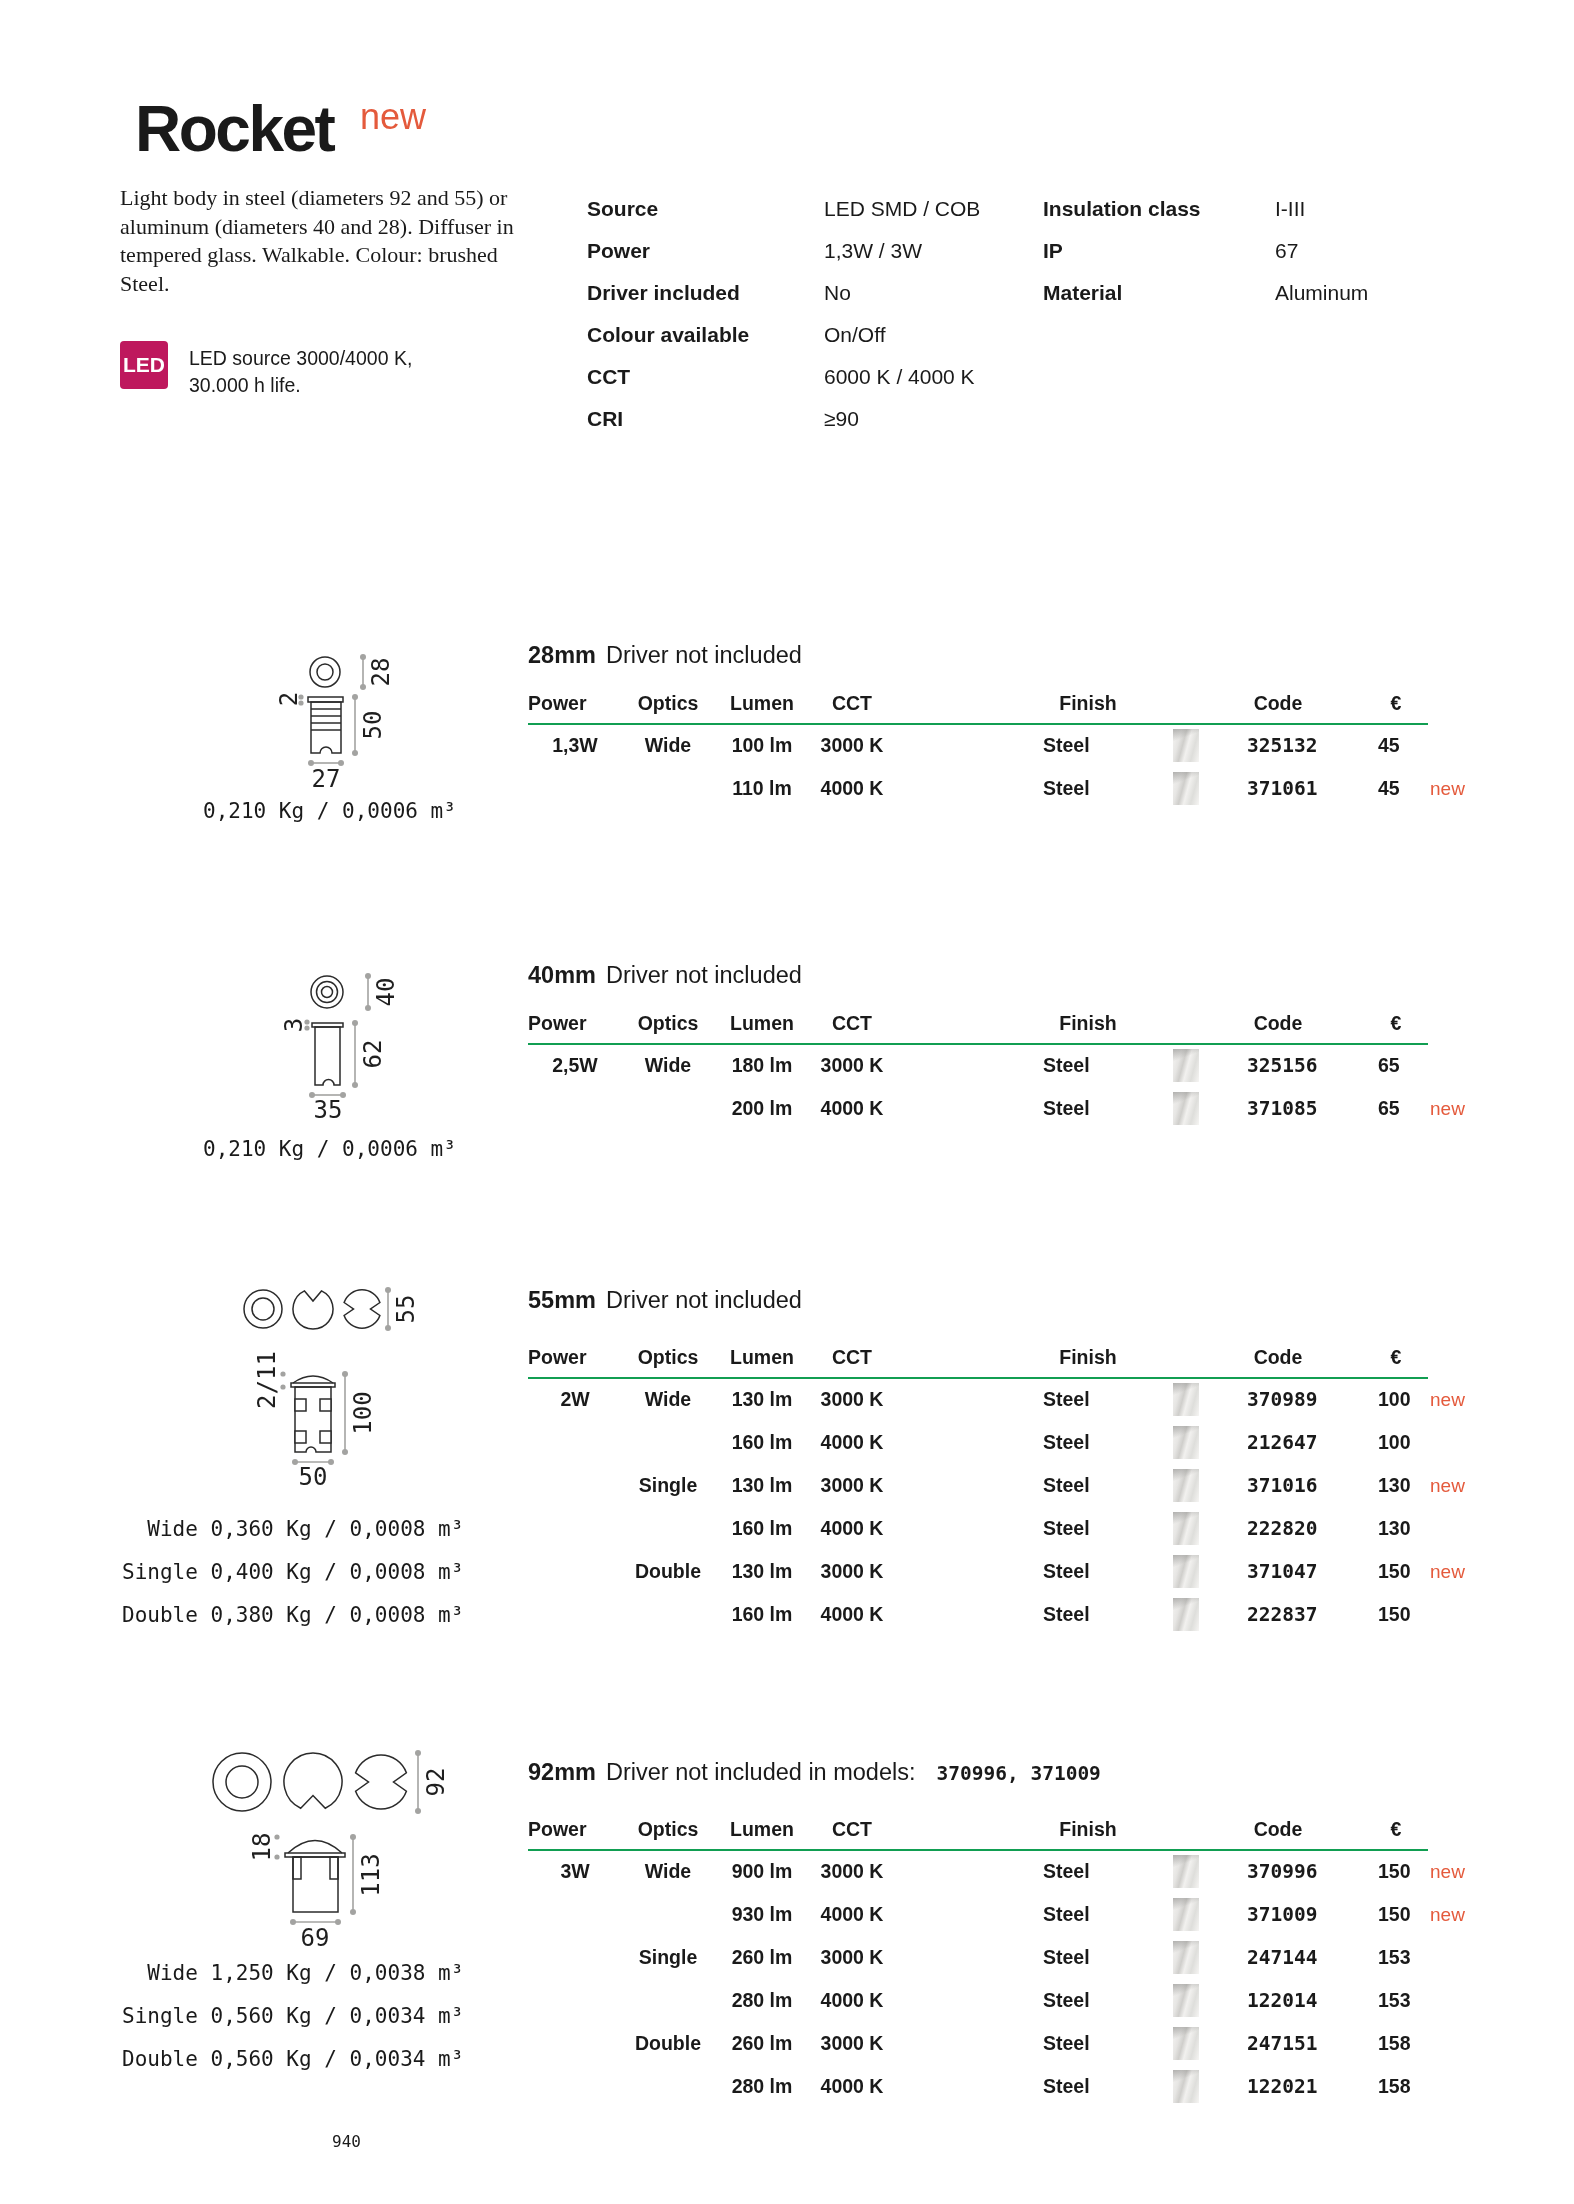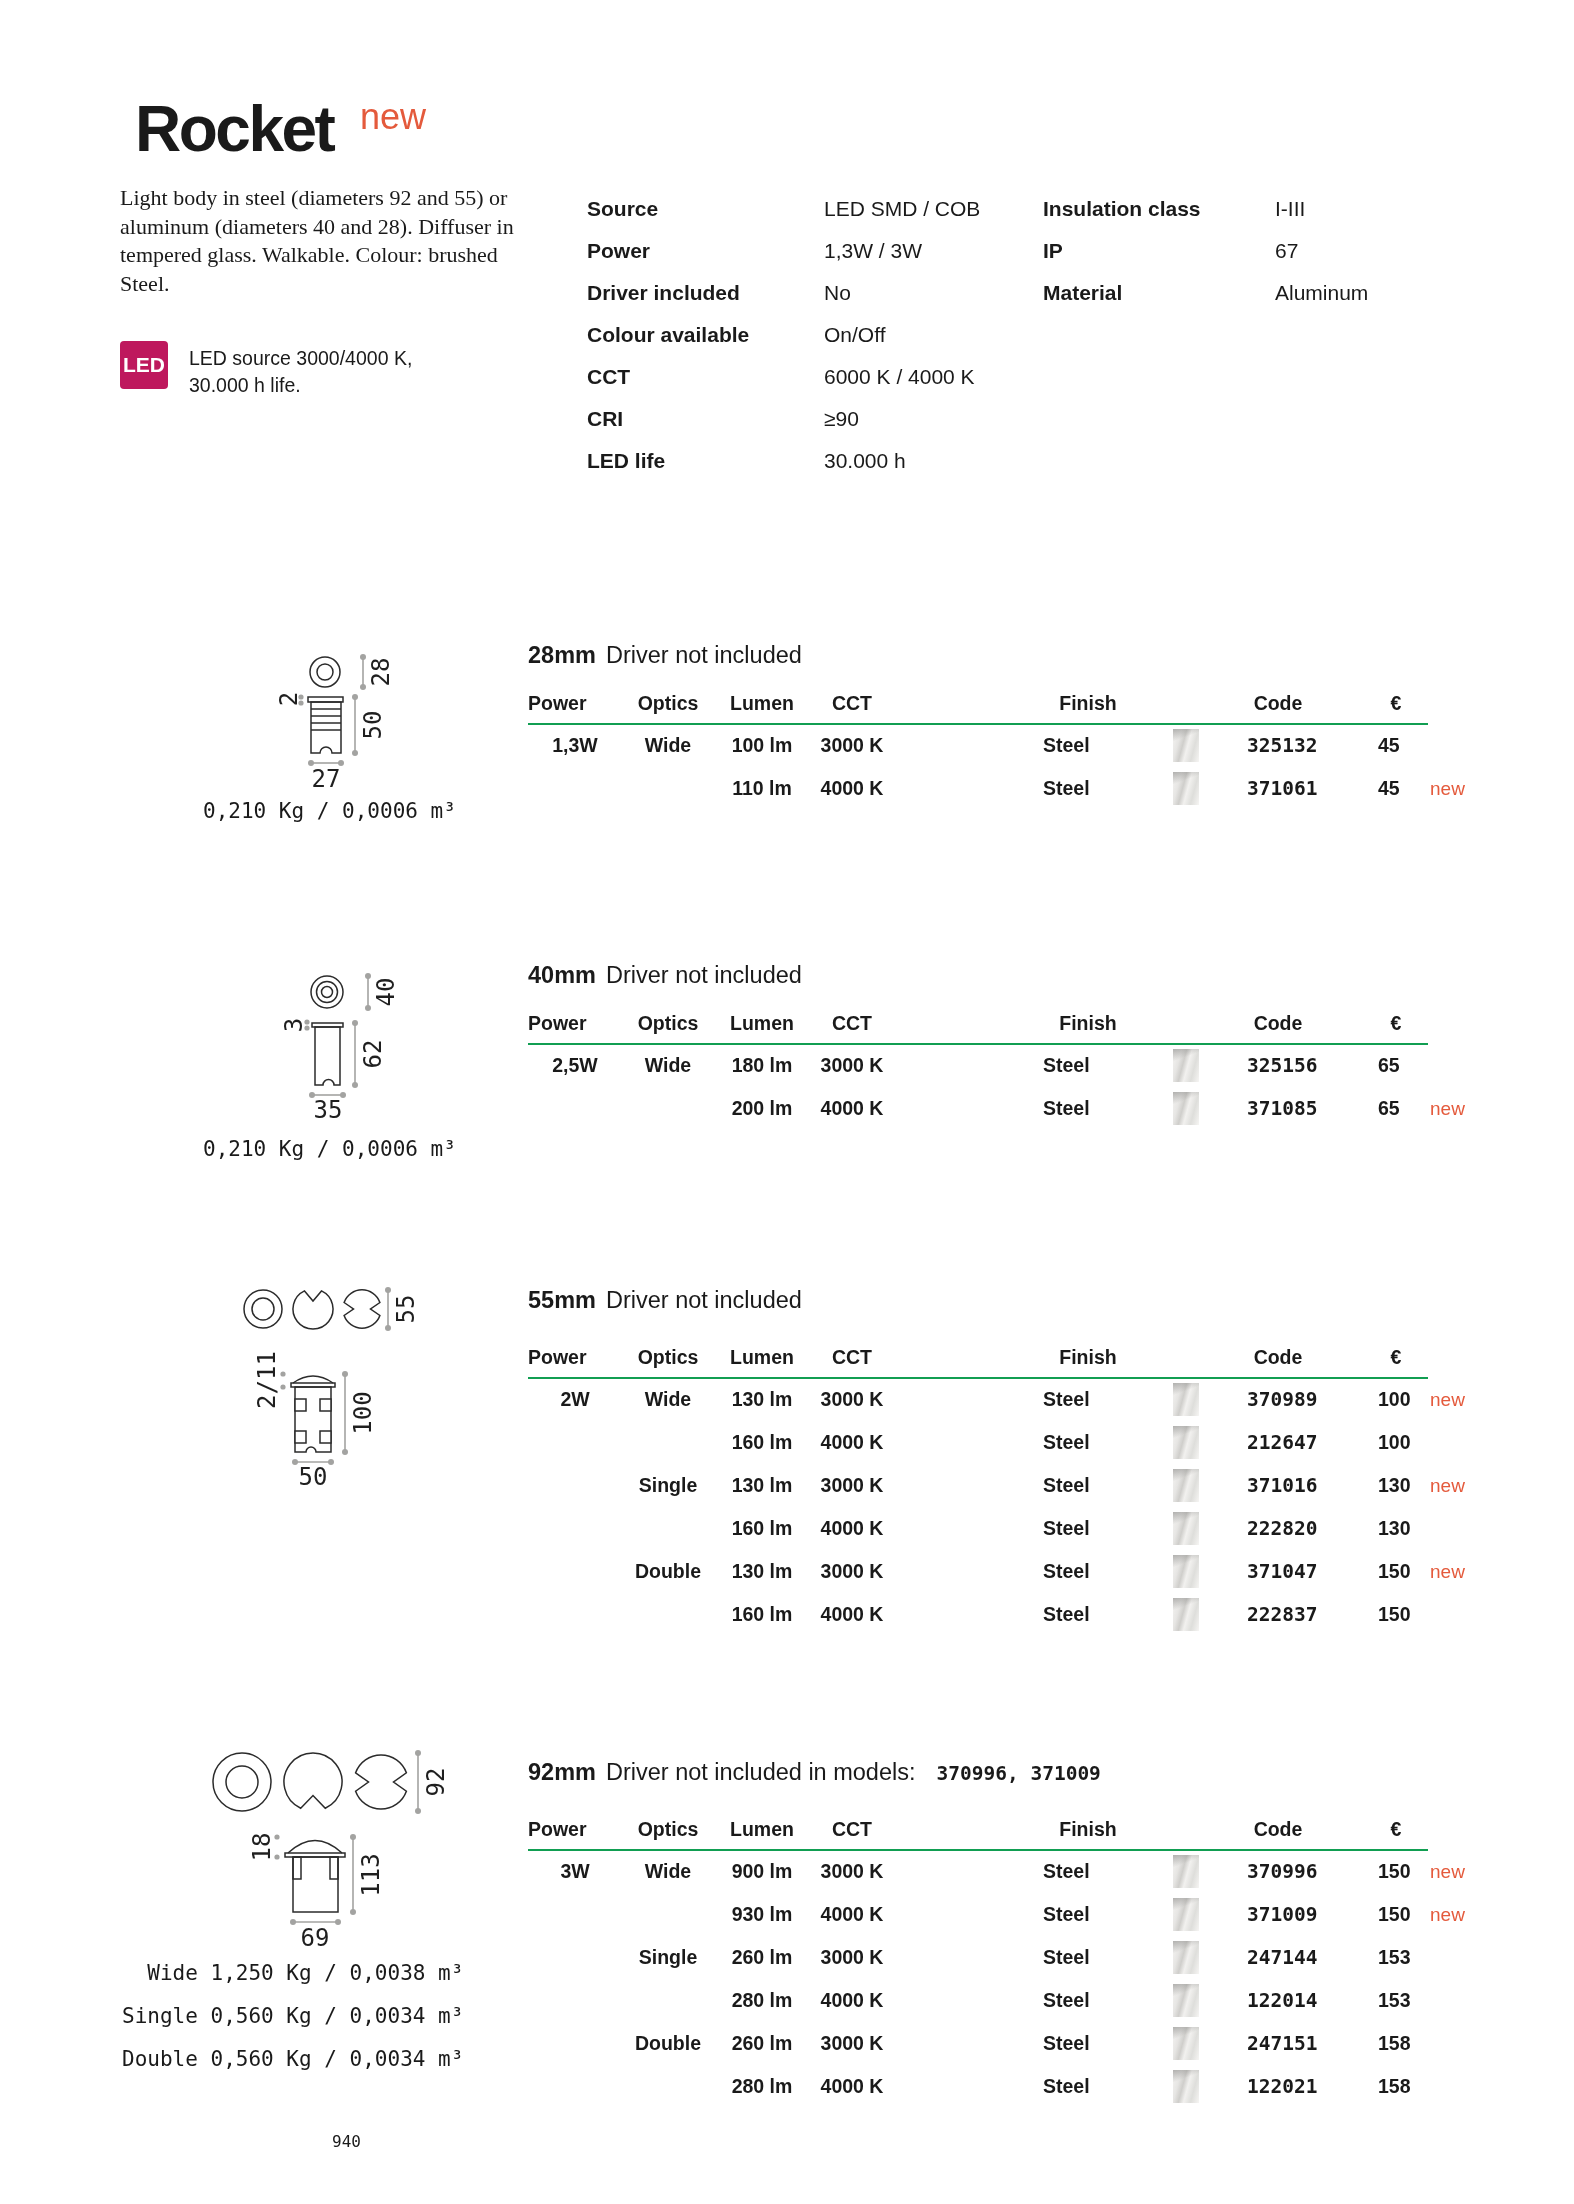--- a/index.html
+++ b/index.html
@@ -77,21 +77,20 @@
   <div class="led-note">LED source 3000/4000 K,
 30.000 h life.</div>
 
   <div class="specs specs-left">
       <div class="specrow"><span class="speclabel">Source</span><span class="specvalue">LED SMD / COB</span></div>
       <div class="specrow"><span class="speclabel">Power</span><span class="specvalue">1,3W / 3W</span></div>
       <div class="specrow"><span class="speclabel">Driver included</span><span class="specvalue">No</span></div>
       <div class="specrow"><span class="speclabel">Colour available</span><span class="specvalue">On/Off</span></div>
       <div class="specrow"><span class="speclabel">CCT</span><span class="specvalue">6000 K / 4000 K</span></div>
       <div class="specrow"><span class="speclabel">CRI</span><span class="specvalue">≥90</span></div>
-      <div class="specrow"><span class="speclabel">LED life</span><span class="specvalue">30.000 h</span></div>
     </div>
   <div class="specs specs-right">
       <div class="specrow"><span class="speclabel">Insulation class</span><span class="specvalue">I-III</span></div>
       <div class="specrow"><span class="speclabel">IP</span><span class="specvalue">67</span></div>
       <div class="specrow"><span class="speclabel">Material</span><span class="specvalue">Aluminum</span></div>
     </div>
 
   <h2 class="sec-title" style="top:641px">
     <span class="sec-h">28mm</span><span class="sec-sub">Driver not included</span>
   </h2>
@@ -251,20 +250,21 @@
     <text class="dtext" x="102" y="106" transform="rotate(-90 102 98)">2/11</text>
     <line class="dim" x1="180" y1="92" x2="180" y2="170"></line>
     <circle class="dot" cx="180" cy="92" r="3"></circle>
       <circle class="dot" cx="180" cy="170" r="3"></circle>
     <text class="dtext" x="198" y="139" transform="rotate(-90 198 131)">100</text>
     <line class="dim" x1="130" y1="180" x2="166" y2="180"></line>
     <circle class="dot" cx="130" cy="180" r="3"></circle>
       <circle class="dot" cx="166" cy="180" r="3"></circle>
     <text class="dtext" x="148" y="203">50</text>
   </svg>
+  <div class="weights" style="left:122px;top:1508px"><div>  Wide 0,360 Kg / 0,0008 m³</div><div>Single 0,400 Kg / 0,0008 m³</div><div>Double 0,380 Kg / 0,0008 m³</div></div>
   <div class="thead" style="top:1347px">
     <span class="h-power">Power</span>
     <span class="h-optics">Optics</span>
     <span class="h-lumen">Lumen</span>
     <span class="h-cct">CCT</span>
     <span class="h-finish">Finish</span>
     <span class="h-code">Code</span>
     <span class="h-price">€</span>
   </div>
   <div class="tline" style="top:1377px"></div>

